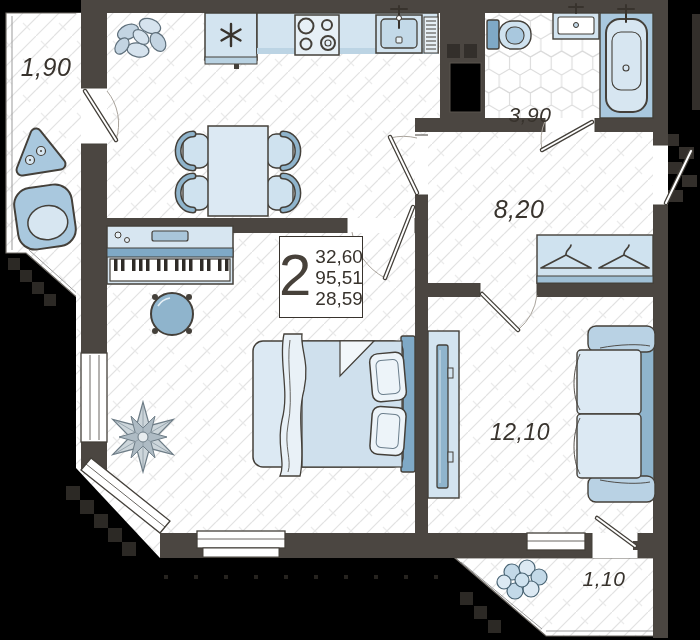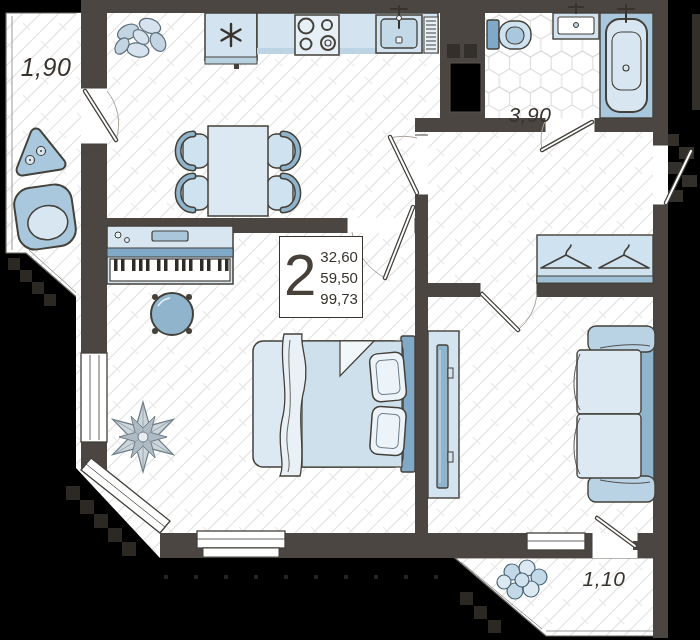--- a/index.html
+++ b/index.html
@@ -4,21 +4,21 @@
 <style>
   html,body{margin:0;padding:0;background:#000;}
   .stage{position:relative;width:700px;height:640px;background:#a3a3a3;overflow:hidden;
          font-family:"Liberation Sans",sans-serif;}
   .stage svg{position:absolute;left:0;top:0;}
   .lbl{position:absolute;color:#38332d;font-style:italic;text-align:center;
        font-family:"Liberation Sans",sans-serif;letter-spacing:.5px;}
   .infobox{position:absolute;left:279px;top:236px;width:82px;height:80px;background:#fff;
            border:1.6px solid #38332d;display:flex;align-items:center;justify-content:center;gap:4px;}
   .infobox .big{font-size:58px;line-height:72px;color:#47413a;font-weight:500;margin-top:-4px;}
-  .infobox .col{display:flex;flex-direction:column;color:#38332d;font-size:15px;line-height:21px;
+  .infobox .col{display:flex;flex-direction:column;color:#38332d;font-size:19px;line-height:21px;
                 font-weight:400;text-align:center;}
 </style>
 </head>
 <body>
 
 <div class="stage">
 <svg width="700" height="640" viewBox="0 0 700 640">
   <defs>
     <pattern id="hb" width="36" height="36" patternUnits="userSpaceOnUse">
       <rect width="36" height="36" fill="#ffffff"></rect>
@@ -354,25 +354,27 @@
           <circle cx="504" cy="582" r="7" fill="#dce9f3"></circle>
       <circle cx="522" cy="580" r="7" fill="#cfe2ef"></circle>
     </g>
   </g>
 </svg>
 
 <div class="lbl" style="left:4px;top:52px;width:84px;font-size:25px;line-height:30px;">
   <div>1,90</div>
 </div>
 <div class="lbl" style="left:490px;top:71px;width:80px;font-size:21px;margin-top:32px;">3,90</div>
+<div class="lbl" style="left:477px;top:195px;width:84px;font-size:25px;">8,20</div>
+<div class="lbl" style="left:470px;top:419px;width:100px;font-size:23px;">12,10</div>
 <div class="lbl" style="left:552px;top:565px;width:104px;font-size:21px;line-height:27px;text-align:center;">
   <div>1,10</div>
 </div>
 
 <div class="infobox">
   <div class="big">2</div>
   <div class="col">
     <div>32,60</div>
-    <div>59,50</div>
-    <div>99,73</div>
+    <div>95,51</div>
+    <div>28,59</div>
   </div>
 </div>
 </div>
 
 </body></html>

